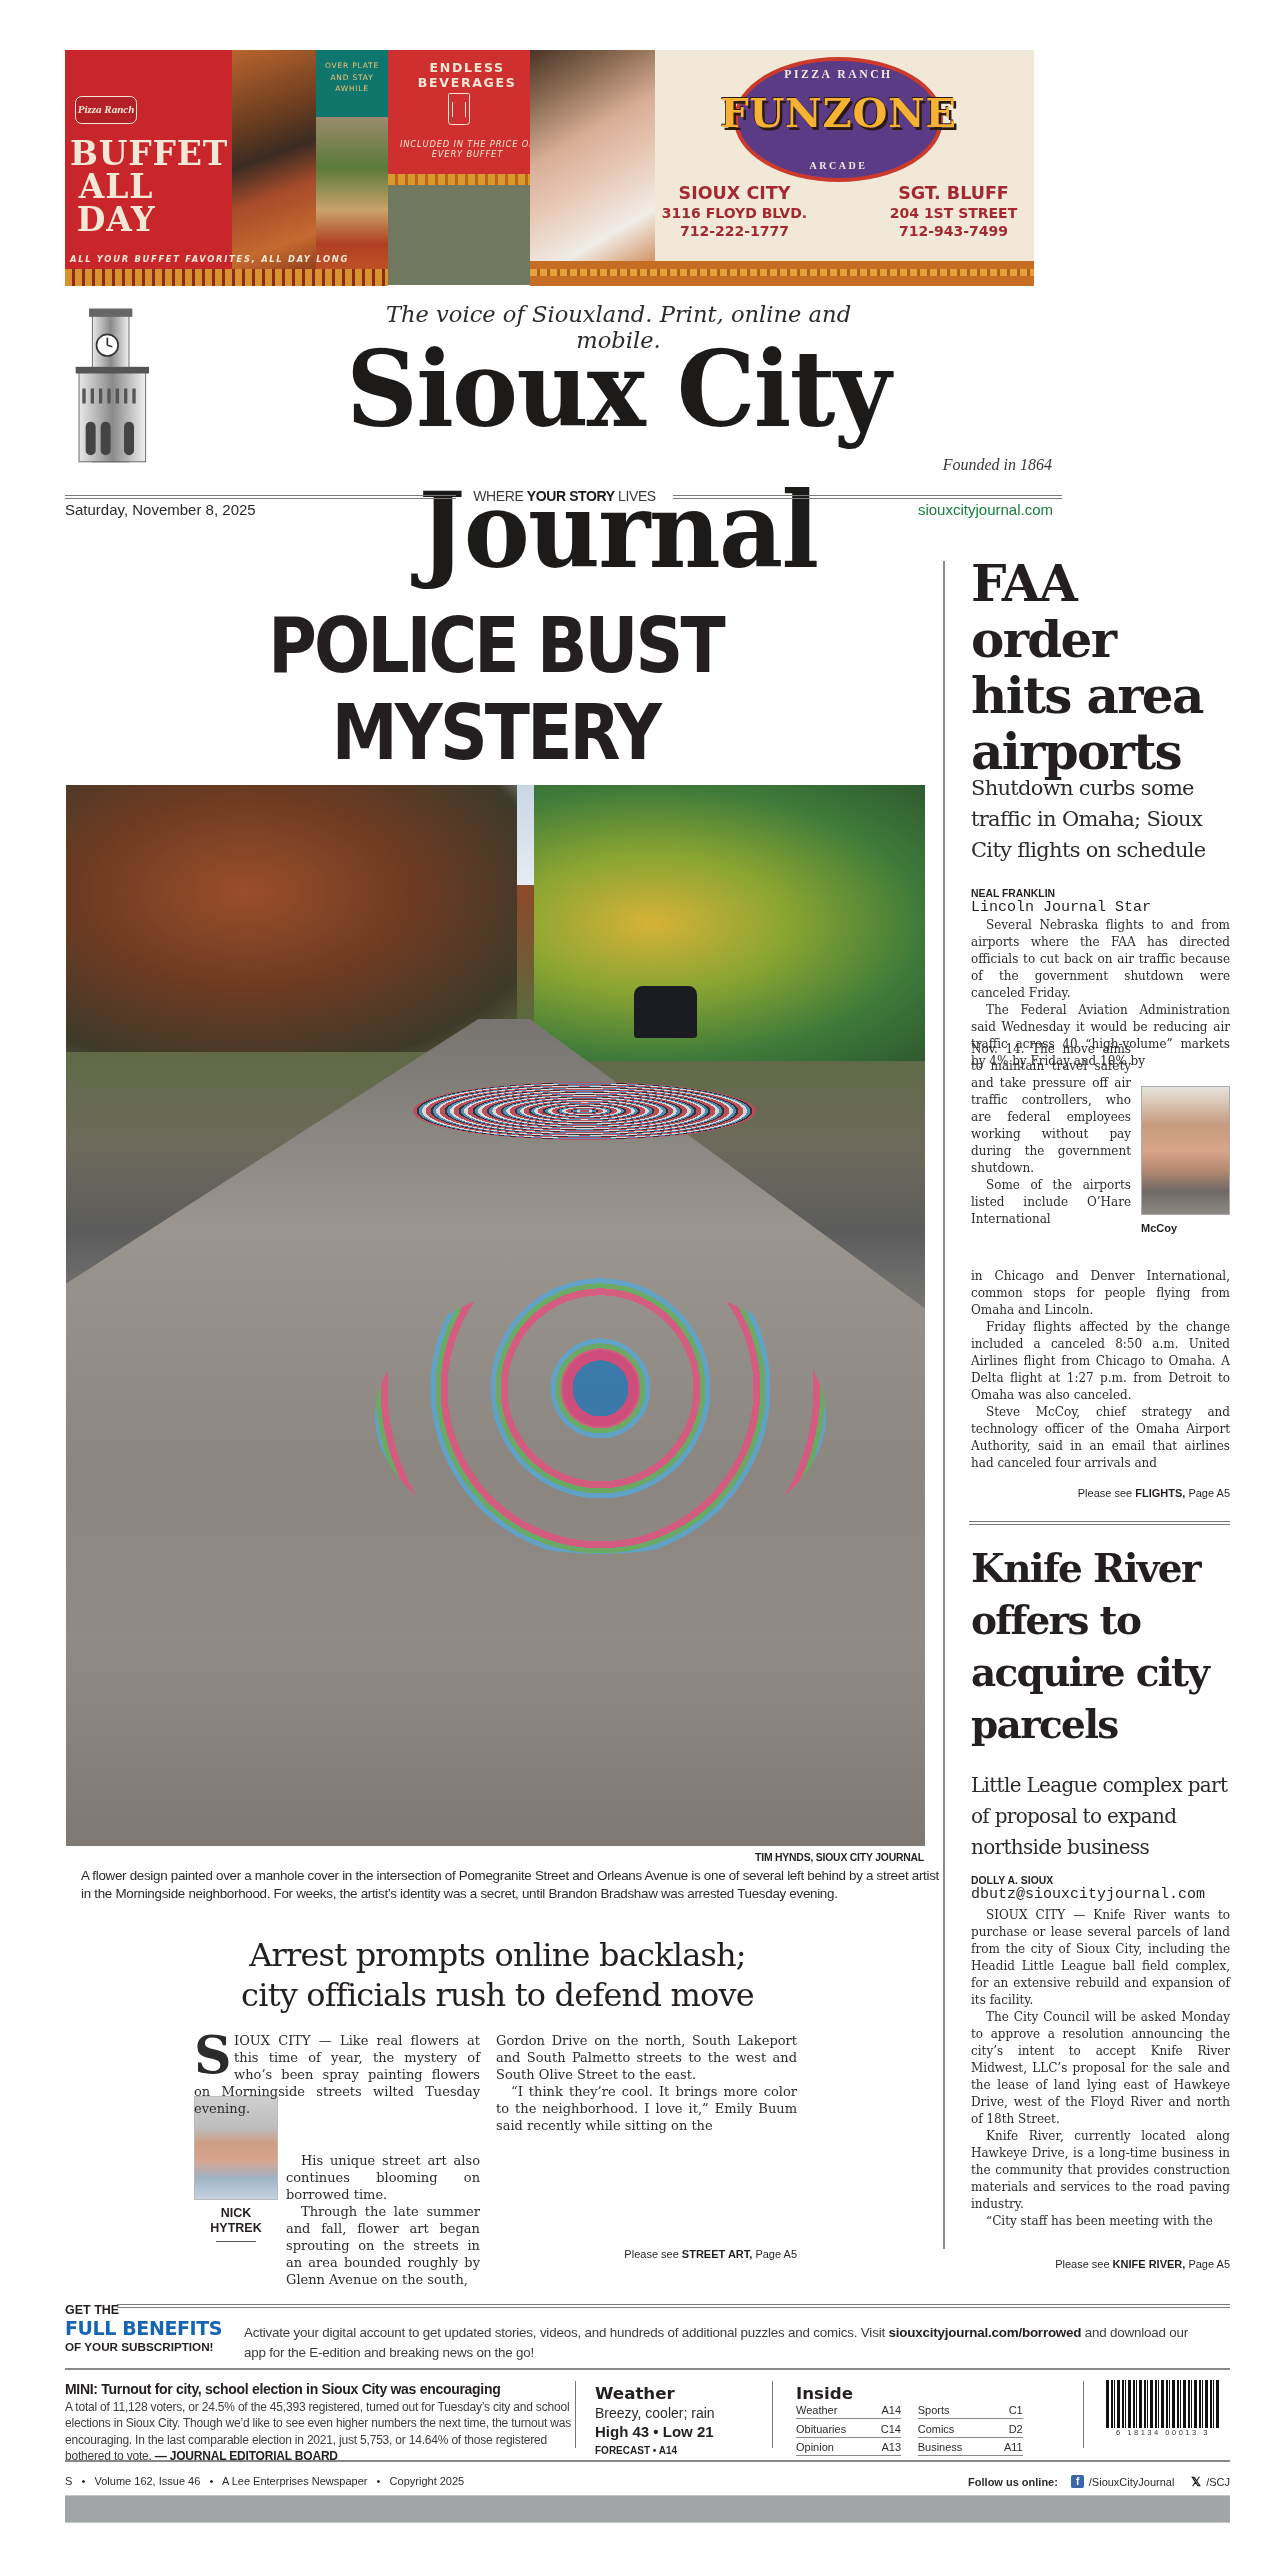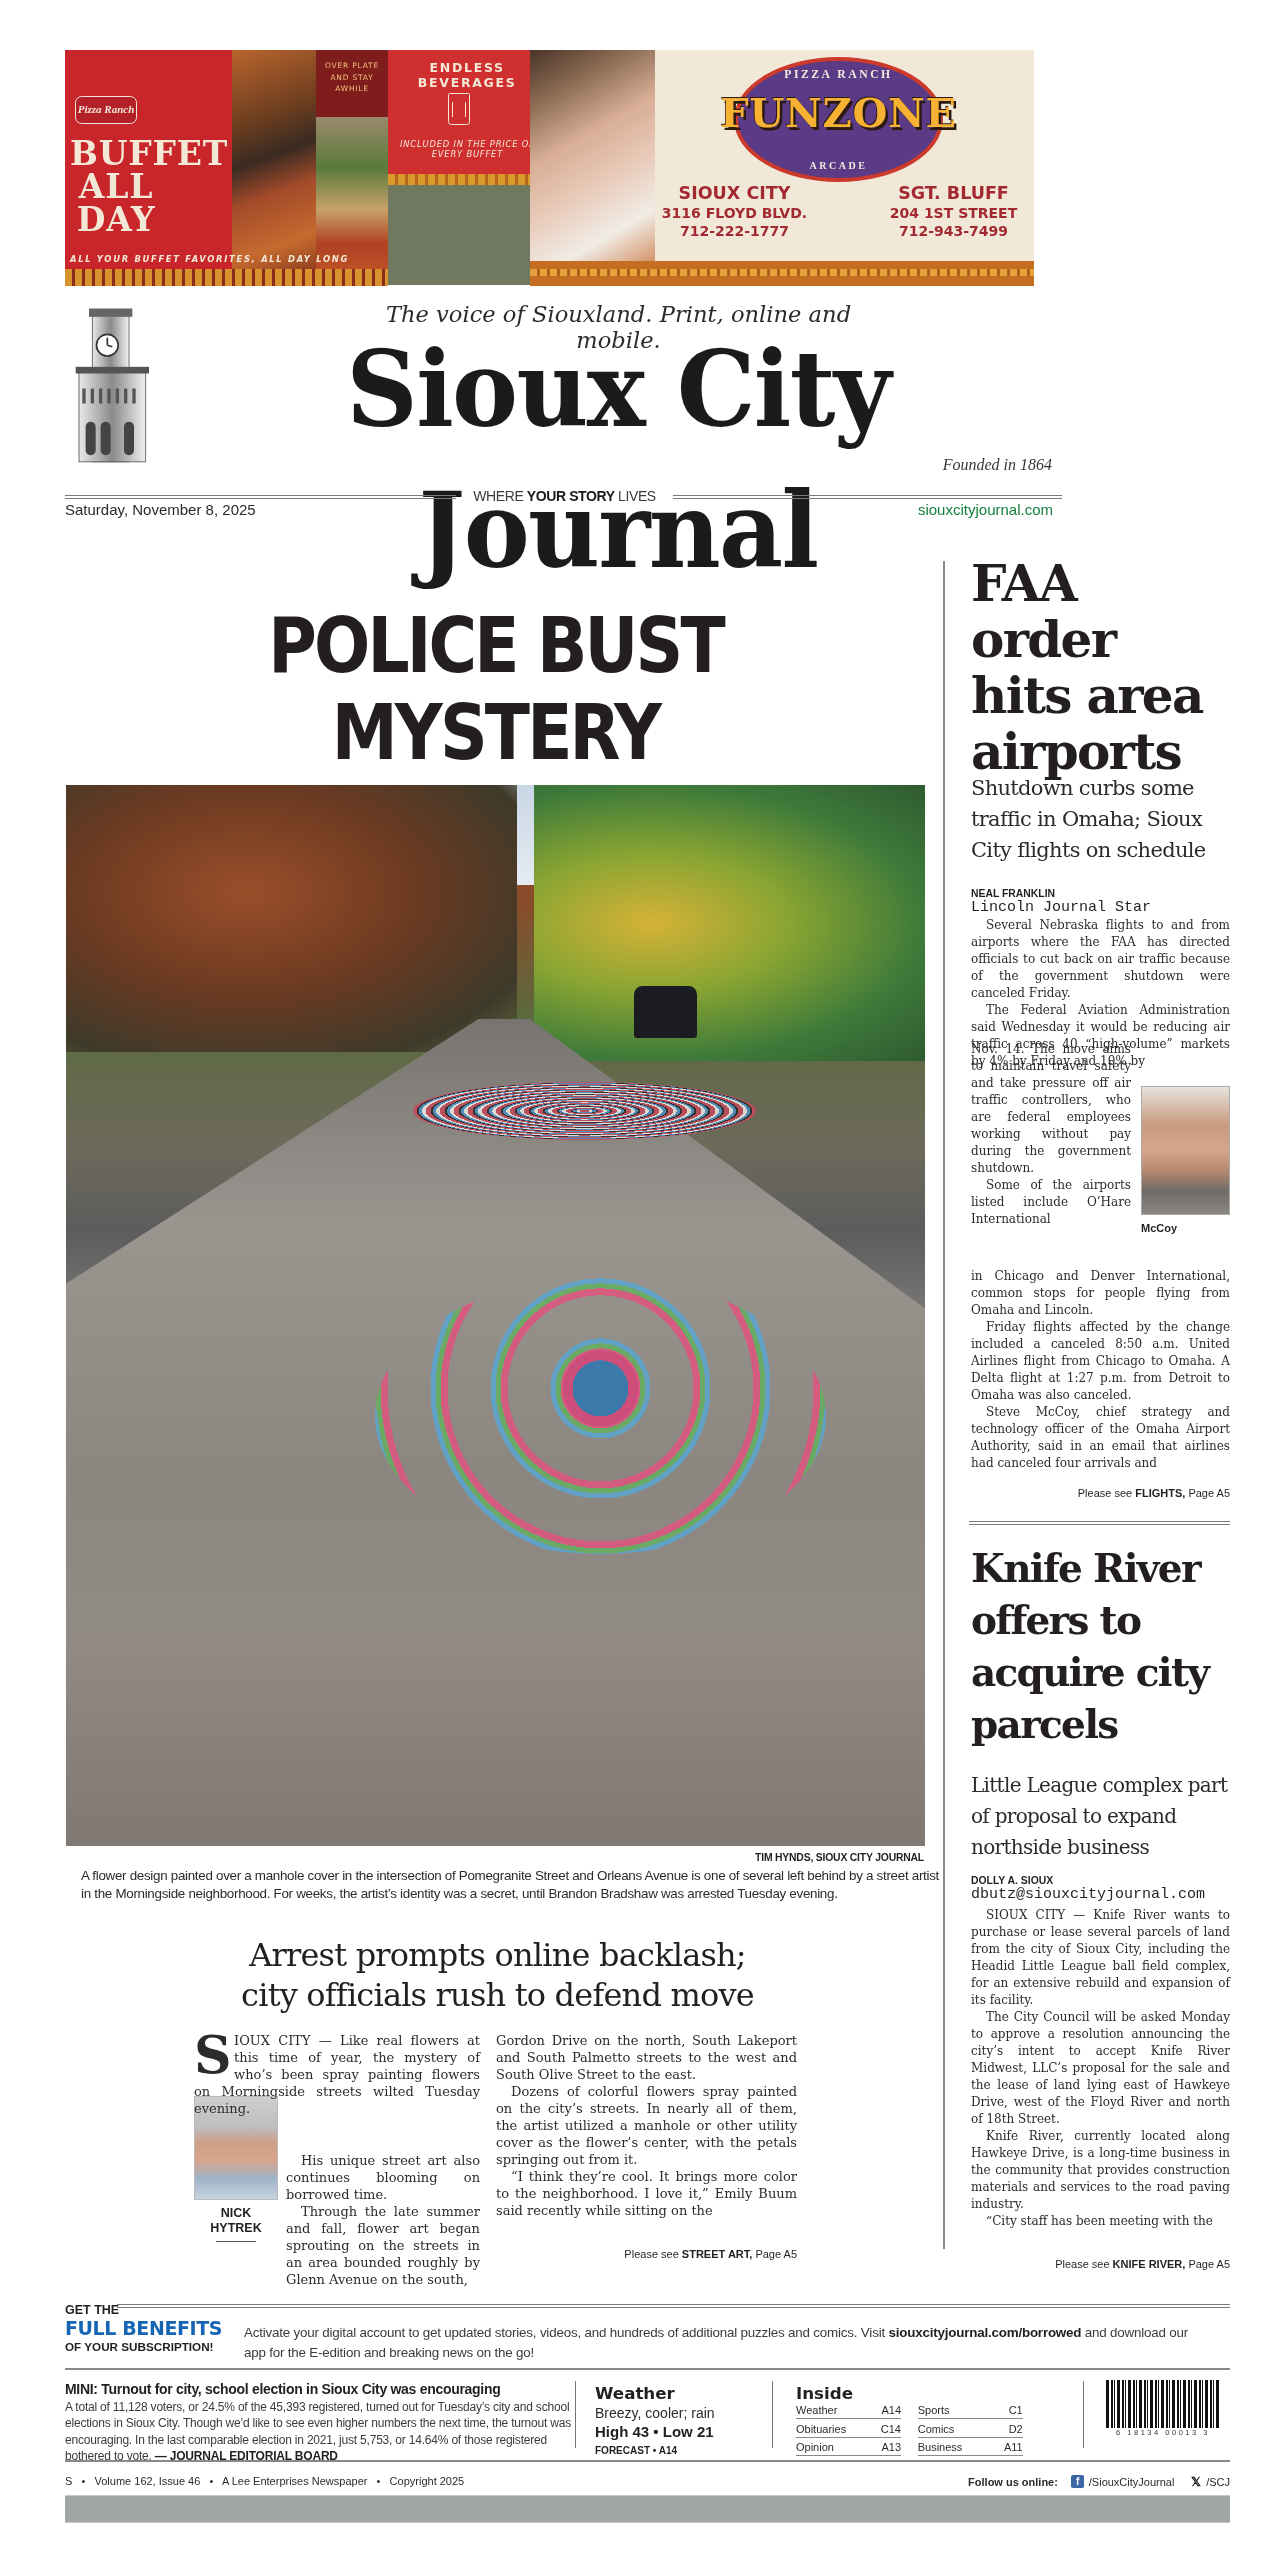--- a/index.html
+++ b/index.html
@@ -4,21 +4,21 @@
 <style>
   * { box-sizing: border-box; margin: 0; padding: 0; }
   html, body { width: 1288px; height: 2576px; background: #ffffff; overflow: hidden; }
   body { position: relative; font-family: "DejaVu Serif", serif; color: #231f20; }
   .abs { position: absolute; }
 
   
   #ad { left: 65px; top: 50px; width: 969px; height: 236px; overflow: hidden; }
   .ad-p1 { left: 0; top: 0; width: 167px; height: 236px; background: #c9262b; }
   .ad-food1 { left: 167px; top: 0; width: 84px; height: 236px; background: linear-gradient(160deg,#b9642d 0%,#6b3d1f 30%,#3a2b22 45%,#a54b2a 60%,#c56a2f 80%,#7a2d18 100%); }
-  .ad-food2 { left: 251px; top: 0; width: 72px; height: 67px; background: #7f1d1d; }
+  .ad-food2 { left: 251px; top: 0; width: 72px; height: 67px; background: #0f766e; }
   .ad-food3 { left: 251px; top: 67px; width: 72px; height: 169px; background: linear-gradient(180deg,#9a8a6c 0%,#5a7a3a 30%,#c9a26a 55%,#b04023 75%,#c75b2a 100%); }
   .ad-p2 { left: 323px; top: 0; width: 326px; height: 236px; }
   .ad-p2 .top { position:absolute; left:0; top:0; width:326px; height:124px; background:#cf2f2e; }
   .ad-p2 .rope { position:absolute; left:0; top:124px; width:326px; height:11.7px; background: repeating-linear-gradient(90deg,#d79a2b 0 6.7px,#b9651e 6.7px 10px); }
   .ad-p2 .bot { position:absolute; left:0; top:135px; width:326px; height:100px; background:#707860; }
   .ad-woman { left: 465px; top: 0; width: 125px; height: 236px; background: linear-gradient(150deg,#4a3428 0%,#8a6a52 18%,#d8ae96 38%,#e8c8b6 55%,#f1ece6 75%,#c56b2d 100%); }
   .ad-funzone { left: 590px; top: 0; width: 379px; height: 211px; background: #f1e8d8; }
   .ad-rope2 { left: 465px; top: 211px; width: 505px; height: 25px; background: #c46d23; }
   .ad-rope2::after { content:""; position:absolute; left:0; top:8.4px; width:100%; height:6.7px; background: repeating-linear-gradient(90deg,#e3a33a 0 6.7px,#b15d1c 6.7px 10px); }
   .ad-rope1 { left:0; top:219px; width:323px; height:16.7px; background: repeating-linear-gradient(90deg,#d9932e 0 6.7px,#8c2a1a 6.7px 10px); }
@@ -236,21 +236,20 @@
 
 <div class="abs col-body main-c1">
   <p class="noind" style="margin-bottom:0;"><span class="dropcap">S</span><span>IOUX CITY — Like real flowers at this time of year, the mystery of who’s been spray painting flowers on Morningside streets wilted Tuesday evening.</span></p>
 </div>
 <div class="abs col-body" style="left:286px;top:2152px;width:194px;">
   <p>His unique street art also continues blooming on borrowed time.</p>
   <p>Through the late summer and fall, flower art began sprouting on the streets in an area bounded roughly by Glenn Avenue on the south,</p>
 </div>
 <div class="abs col-body main-c2">
   <p class="noind">Gordon Drive on the north, South Lakeport and South Palmetto streets to the west and South Olive Street to the east.</p>
-  <p>Dozens of colorful flowers spray painted on the city’s streets. In nearly all of them, the artist utilized a manhole or other utility cover as the flower’s center, with the petals springing out from it.</p>
   <p>“I think they’re cool. It brings more color to the neighborhood. I love it,” Emily Buum said recently while sitting on the</p>
 </div>
 <div class="abs pleasesee" style="left:496px;top:2248px;width:301px;"><span>Please see </span><b>STREET ART,</b><span> Page A5</span></div>
 
 <div class="abs vrule"></div>
 
 <div class="abs rail rail-hed" style="top:556px;font-size:50px;line-height:56px;">FAA order hits area airports</div>
 <div class="abs rail rail-dek" style="top:773px;font-size:21px;line-height:31px;">Shutdown curbs some traffic in Omaha; Sioux City flights on schedule</div>
 <div class="abs rail" style="top:888px;">
   <div class="byline-name">NEAL FRANKLIN</div>

